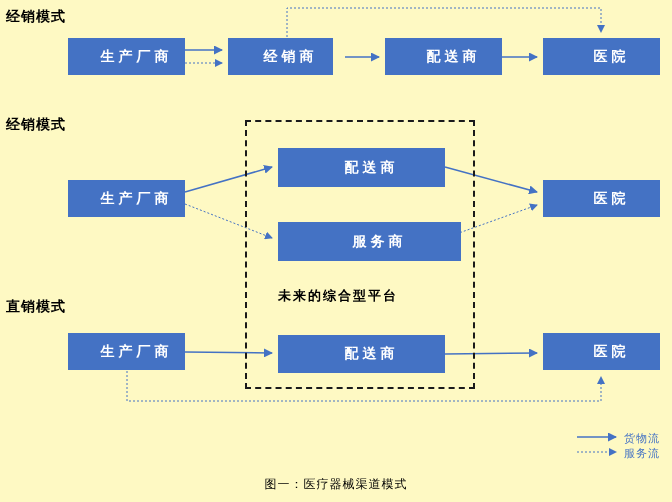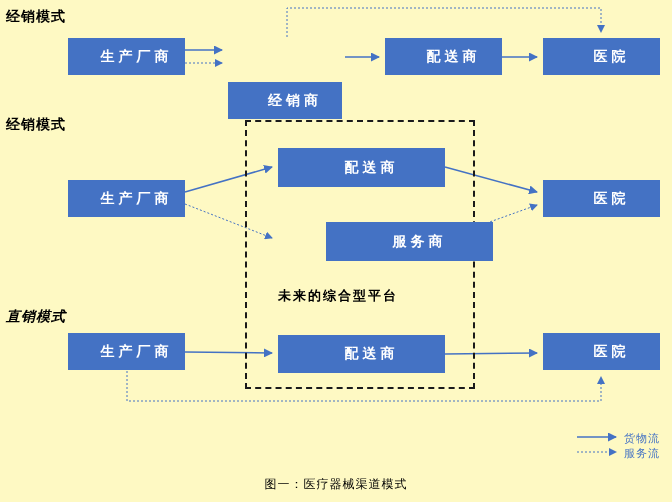--- a/index.html
+++ b/index.html
@@ -66,30 +66,30 @@
     <polyline points="127,371 127,401 601,401 601,377" fill="none" stroke="#4472C4" stroke-width="1" stroke-dasharray="2 2" marker-end="url(#ahs)"></polyline>
 
     <line x1="577" y1="437" x2="616" y2="437" stroke="#4472C4" stroke-width="1.5" marker-end="url(#ah)"></line>
     <line x1="577" y1="452" x2="616" y2="452" stroke="#4472C4" stroke-width="1" stroke-dasharray="2 2" marker-end="url(#ahs)"></line>
   </svg>
 
   <div class="dashed-box" style="left:245px; top:120px; width:230px; height:269px;"></div>
 
   <div class="section-label" style="left:6px; top:8px;">经销模式</div>
   <div class="section-label" style="left:6px; top:116px;">经销模式</div>
-  <div class="section-label" style="left:6px; top:308px;font-style:italic;">直销模式</div>
+  <div class="section-label" style="left:6px; top:298px;">直销模式</div>
 
   <div class="box" style="left:68px;  top:38px; width:117px; height:37px;">生产厂商</div>
-  <div class="box" style="left:228px; top:38px; width:114px; height:37px;margin-top:44px;">经销商</div>
+  <div class="box" style="left:228px; top:38px; width:105px; height:37px;">经销商</div>
   <div class="box" style="left:385px; top:38px; width:117px; height:37px;">配送商</div>
   <div class="box" style="left:543px; top:38px; width:117px; height:37px;">医院</div>
 
   <div class="box" style="left:68px;  top:180px; width:117px; height:37px;">生产厂商</div>
   <div class="box" style="left:278px; top:148px; width:167px; height:39px;">配送商</div>
-  <div class="box" style="left:278px; top:222px; width:167px; height:39px;margin-left:48px;">服务商</div>
+  <div class="box" style="left:278px; top:222px; width:183px; height:39px;">服务商</div>
   <div class="box" style="left:543px; top:180px; width:117px; height:37px;">医院</div>
 
   <div class="platform-label" style="left:278px; top:287px; width:167px;">未来的综合型平台</div>
 
   <div class="box" style="left:68px;  top:333px; width:117px; height:37px;">生产厂商</div>
   <div class="box" style="left:278px; top:335px; width:167px; height:38px;">配送商</div>
   <div class="box" style="left:543px; top:333px; width:117px; height:37px;">医院</div>
 
   <div class="legend-label" style="left:624px; top:431px;">货物流</div>
   <div class="legend-label" style="left:624px; top:446px;font-family:Liberation Serif, serif;">服务流</div>

